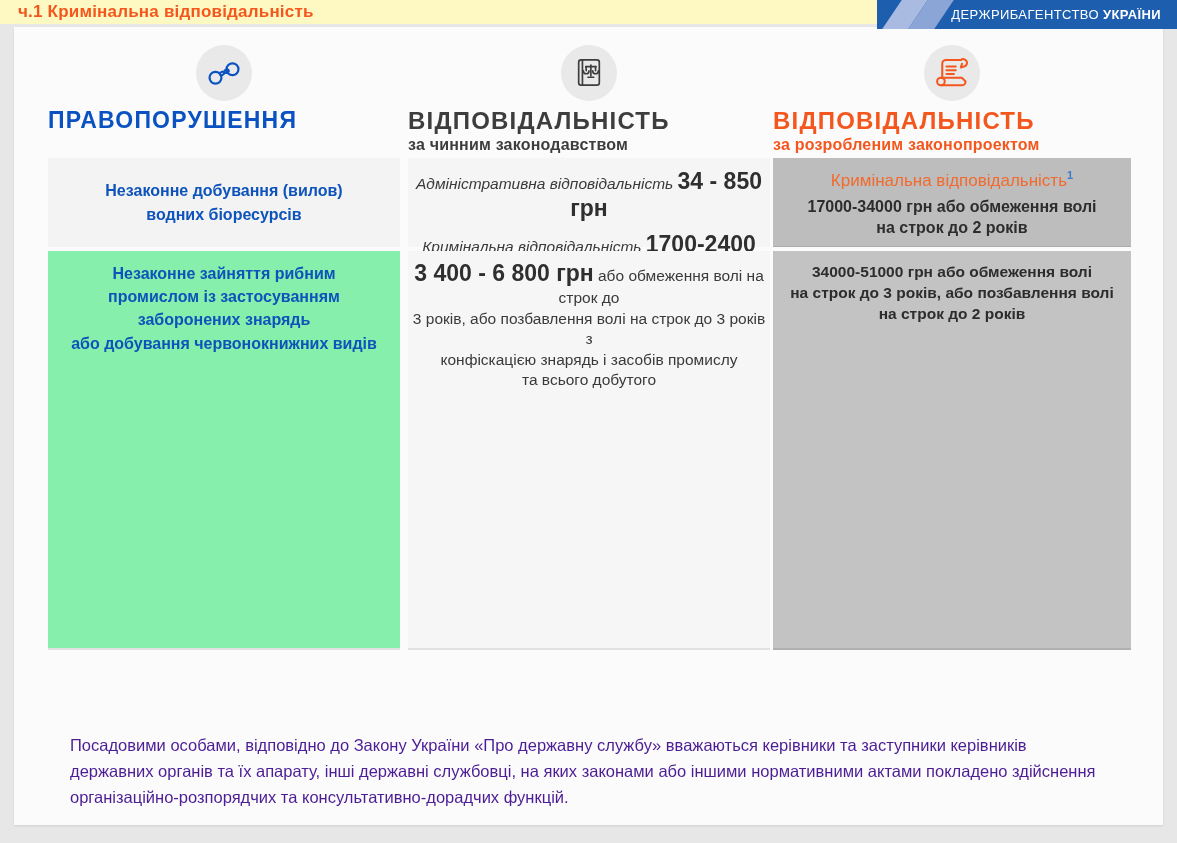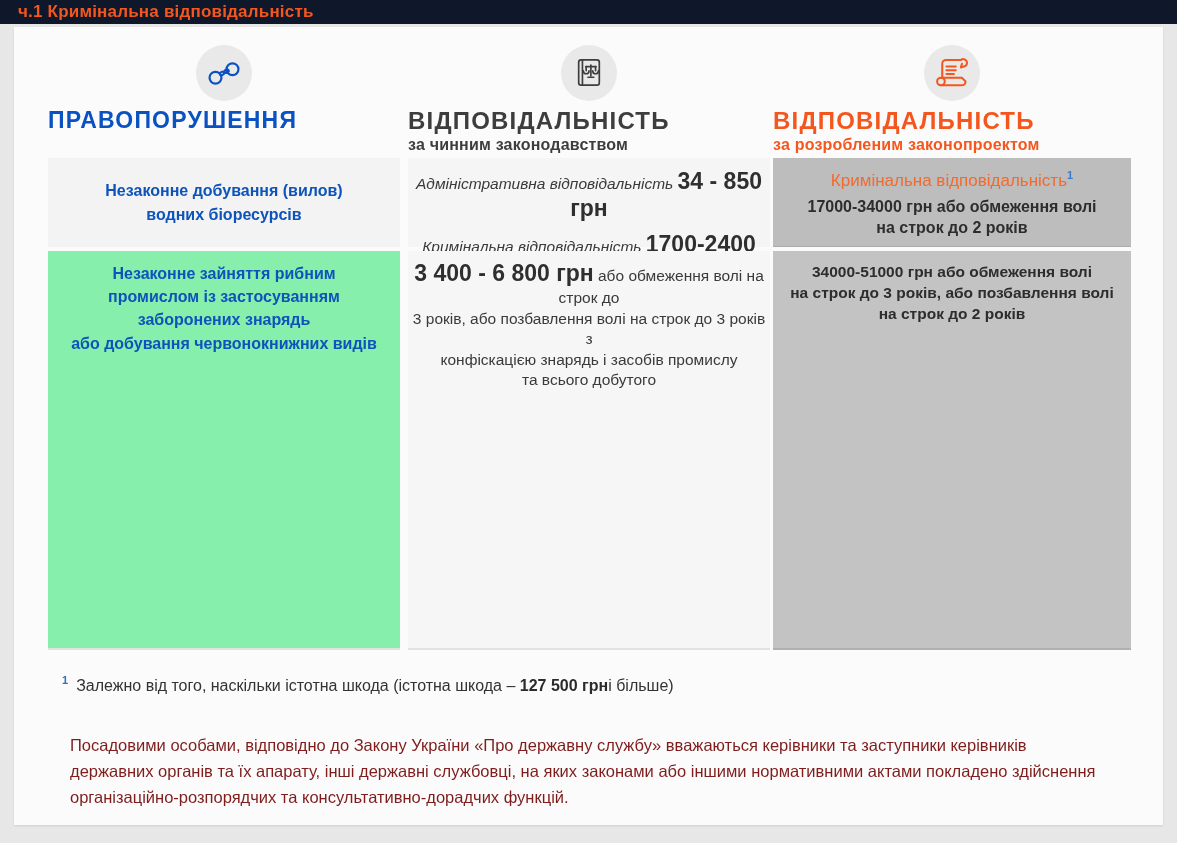--- a/index.html
+++ b/index.html
@@ -3,21 +3,21 @@
 <meta charset="utf-8">
 <style>
   html,body{margin:0;padding:0;}
   .stage{
     position:relative; width:1177px; height:843px;
     background:#e7e7e7; overflow:hidden;
     font-family:"Liberation Sans","DejaVu Sans",sans-serif;
     -webkit-font-smoothing:antialiased;
   }
   
-  .topbar{position:absolute;left:0;top:0;width:100%;height:24px;background:#0f172a;}
+  .topbar{position:absolute;left:0;top:0;width:100%;height:24px;background:#fef9c3;}
   .page-title{position:absolute;left:18px;top:2px;font-size:17px;font-weight:700;color:#f4571d;letter-spacing:.2px;}
   .banner{position:absolute;right:0;top:0;width:300px;height:29px;background:#1d5fae;overflow:hidden;z-index:5;}
   .stripe{position:absolute;top:-8px;height:48px;}
   .stripe.s1{left:14px;width:26px;background:#a9bbe0;transform:skewX(-34deg);}
   .stripe.s2{left:40px;width:26px;background:#8aa5d6;transform:skewX(-34deg);}
   .banner-text{position:absolute;right:16px;top:0;line-height:29px;color:#ffffff;font-size:13px;letter-spacing:.4px;white-space:nowrap;}
   .banner-text .bold{font-weight:700;}
   
   .card{position:absolute;left:14px;top:27px;width:1149px;height:798px;background:#fbfbfb;box-shadow:0 1px 2px rgba(0,0,0,.10);}
   
@@ -49,30 +49,35 @@
   .law-body{font-size:15.5px;color:#3a3a3a;line-height:1.32;}
   .pre{white-space:pre-line;}
   .draft-heading{color:#f26a2d;font-size:17px;margin-bottom:5px;}
   .draft-heading sup{color:#3f79c9;font-weight:700;font-size:11px;}
   .draft-body{color:#2d2d2d;font-weight:700;font-size:16px;line-height:1.35;white-space:pre-line;}
   .r2 .draft-body{font-size:15.5px;}
   
   .footnote{position:absolute;left:48px;top:650px;font-size:16px;color:#333333;}
   .footnote .ref{color:#2f6fc1;font-weight:700;font-size:11px;position:relative;top:-7px;margin-right:8px;}
   .footnote .amount{font-weight:700;color:#2b2b2b;}
-  .note-paragraph{position:absolute;left:56px;top:706px;width:1044px;font-size:16.5px;color:#7f1d1d;line-height:1.57;}
+  .note-paragraph{position:absolute;left:56px;top:706px;width:1044px;font-size:16.5px;color:#4c1d95;line-height:1.57;}
   svg{display:block;}
 </style>
 </head>
 <body>
 
 <div class="stage">
 
   <div class="topbar">
     <div class="page-title">ч.1 Кримінальна відповідальність</div>
+  </div>
+  <div class="banner">
+    <div class="stripe s1"></div>
+    <div class="stripe s2"></div>
+    <div class="banner-text"><span>ДЕРЖРИБАГЕНТСТВО </span><span class="bold">УКРАЇНИ</span></div>
   </div>
 
   <div class="card">
 
     <div class="icon-circle ic1">
       <span>
         <svg viewBox="0 0 36 28" width="34" height="27">
           <g fill="none" stroke="#0a52c2" stroke-width="2.3" stroke-linecap="round">
             <circle cx="9" cy="18.5" r="6.3"></circle>
             <circle cx="27" cy="9.5" r="6.3"></circle>
@@ -151,20 +156,17 @@
 3 років, або позбавлення волі  на строк до 3 років з
 конфіскацією знарядь і засобів промислу
 та всього добутого</span></div>
     </div>
     <div class="cell r2 c3">
       <div class="draft-body">34000-51000 грн або обмеження волі
 на строк до 3 років, або позбавлення волі
 на строк до 2 років</div>
     </div>
 
-    <div class="footnote">
-      <span class="ref">1</span><span>Залежно від того, наскільки істотна шкода (істотна шкода – </span><span class="amount">127 500 грн</span><span>і більше)</span>
-    </div>
 
     <div class="note-paragraph">Посадовими особами, відповідно до Закону України «Про державну службу» вважаються керівники та заступники керівників державних органів та їх апарату, інші державні службовці, на яких законами або іншими нормативними актами покладено здійснення організаційно-розпорядчих та консультативно-дорадчих функцій.</div>
 
   </div>
 </div>
 
 </body></html>

